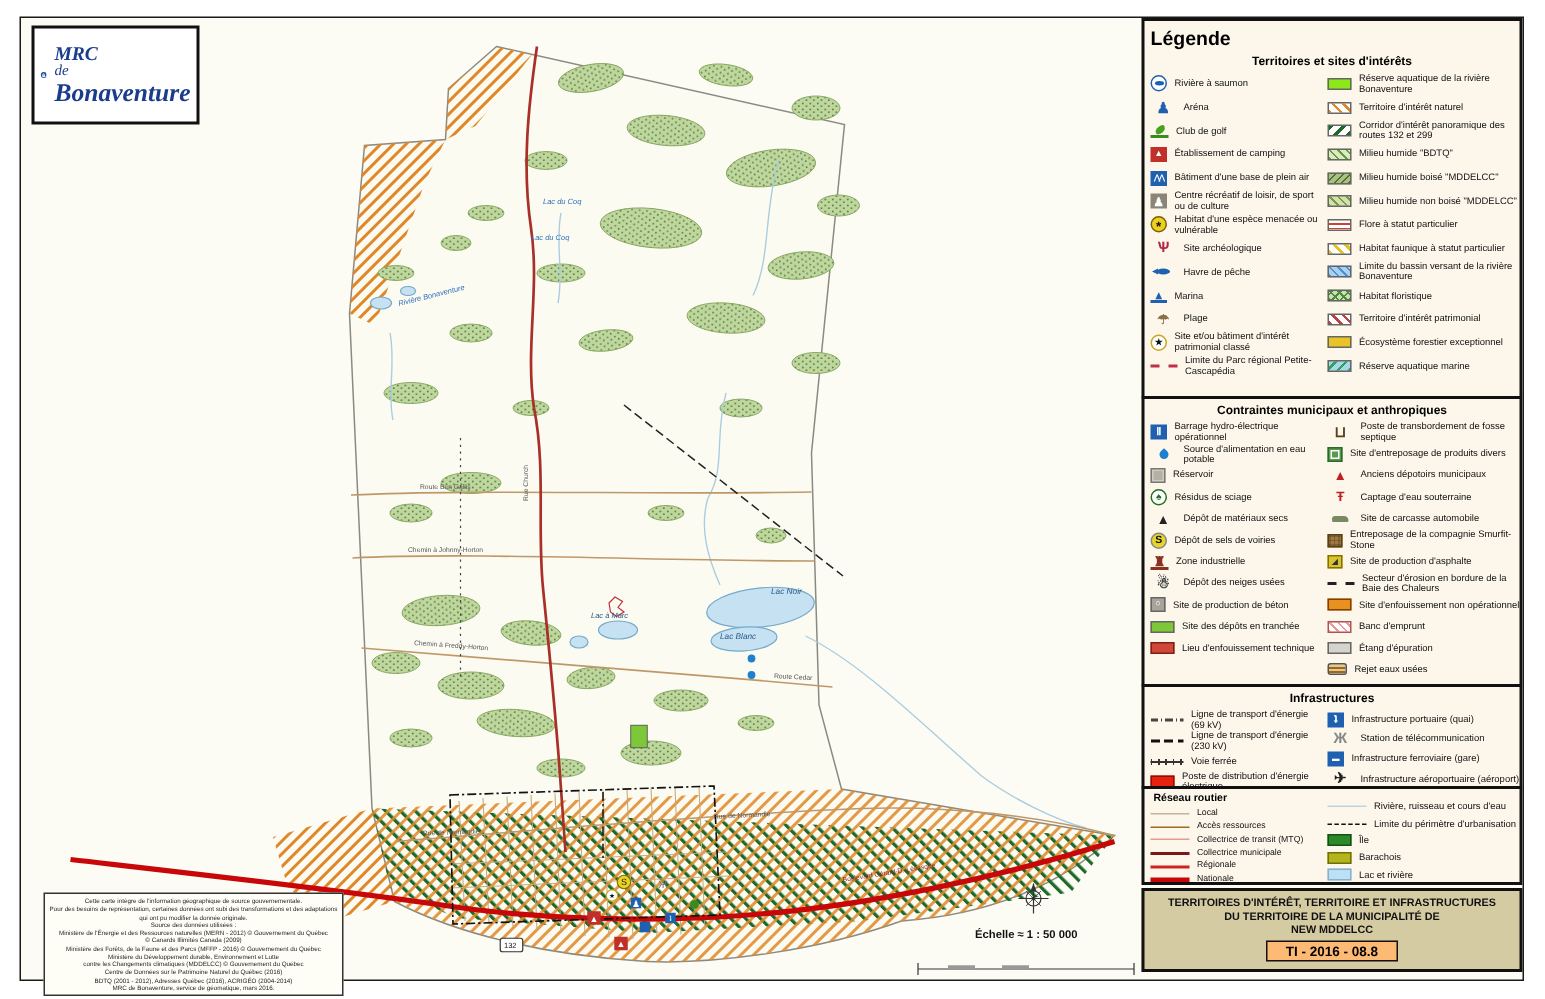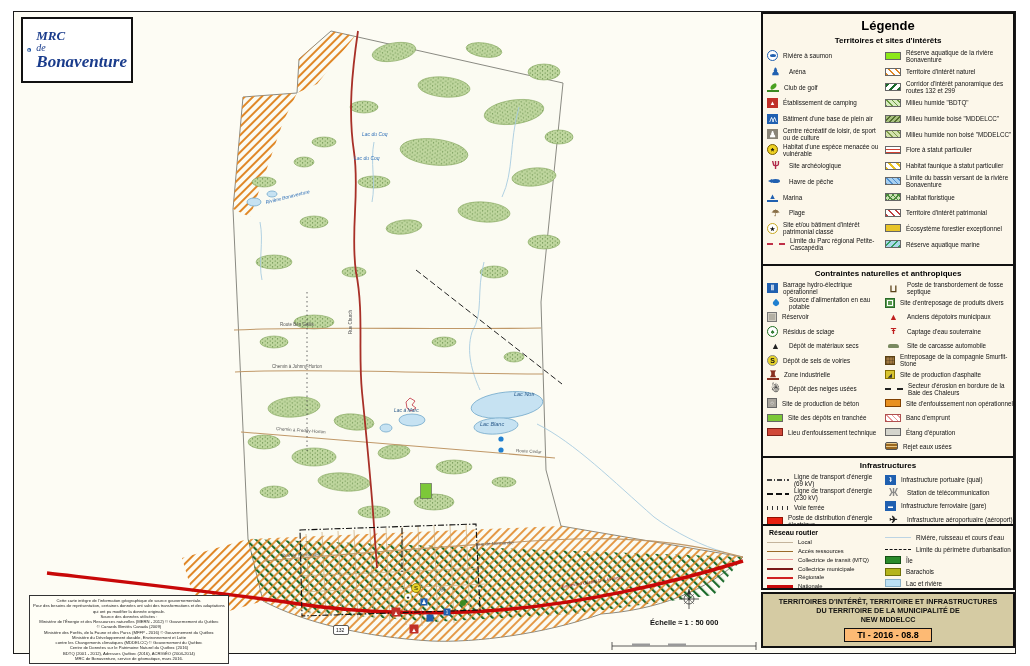--- a/index.html
+++ b/index.html
@@ -8,21 +8,21 @@
   
   #logo-box{position:absolute;left:7px;top:5px;width:112px;height:66px;border:2px solid #111;background:#fff;display:flex;align-items:center;padding:12px 4px;box-sizing:border-box;z-index:5;}
   #logo-text{color:#1A3C8C;font-family:"Liberation Serif", serif;font-style:italic;line-height:1.05;margin-left:5px;}
   #logo-text .l1{font-size:13px;font-weight:bold;}
   #logo-text .l2{font-size:10px;}
   #logo-text .l3{font-size:17px;font-weight:bold;}
   
   #legend-col{position:absolute;left:747px;top:0px;width:254px;z-index:4;}
   .lbox{border:2px solid #111;background:#FCF7EA;box-sizing:border-box;margin-top:-2px;padding:2px 4px;overflow:hidden;}
   .lbox:first-child{margin-top:0;}
-  .ltitle{font-size:13px;font-weight:bold;text-align:center;margin:2px 0 3px 0;color:#000;}
+  .ltitle{font-size:13px;font-weight:bold;text-align:left;margin:2px 0 3px 0;color:#000;}
   .lsub{font-size:8px;font-weight:bold;text-align:center;margin:1px 0 3px 0;color:#000;}
   .lsub.left{text-align:left;margin:1px 0 2px 2px;font-size:7px;}
   .lgrid{display:grid;grid-template-columns:114px 128px;column-gap:4px;}
   .lrow{display:flex;align-items:center;margin:0;}
   .llabel{font-size:6.3px;line-height:1.12;color:#111;}
   
   .s0 .lrow{min-height:15.7px;}
   .s1 .lrow{min-height:14.4px;}
   .s2 .lrow{min-height:13.2px;}
   .s3l .lrow{min-height:8.8px;}
@@ -456,21 +456,21 @@
               <span class="llabel">Écosystème forestier exceptionnel</span>
             </div>
             <div class="lrow">
               <span class="sw sw-resmar rect"></span>
               <span class="llabel">Réserve aquatique marine</span>
             </div>
           </div>
         </div>
     </div>
     <div class="lbox s1" style="height:194px;">
-      <div class="lsub">Contraintes naturelles et anthropiques</div>
+      <div class="lsub">Contraintes municipaux et anthropiques</div>
       <div class="lgrid">
           <div id="s1L">
             <div class="lrow">
               <span class="sw sw-barrage"></span>
               <span class="llabel">Barrage hydro-électrique opérationnel</span>
             </div>
             <div class="lrow">
               <span class="sw sw-drop"></span>
               <span class="llabel">Source d'alimentation en eau potable</span>
             </div>

